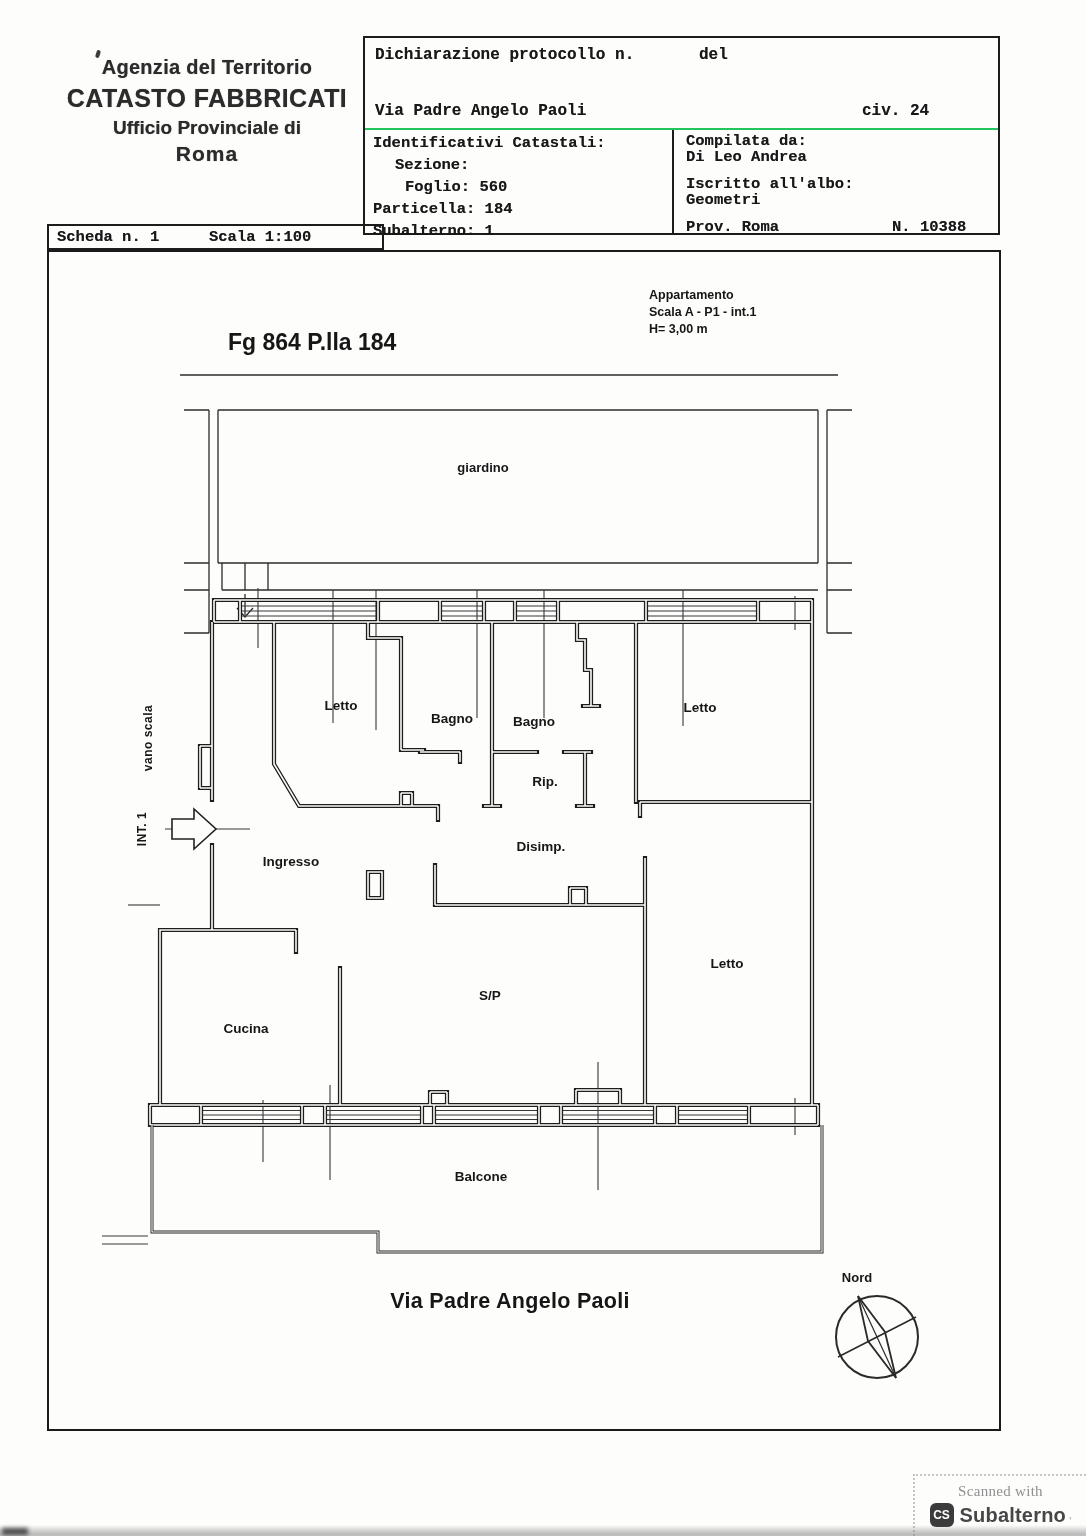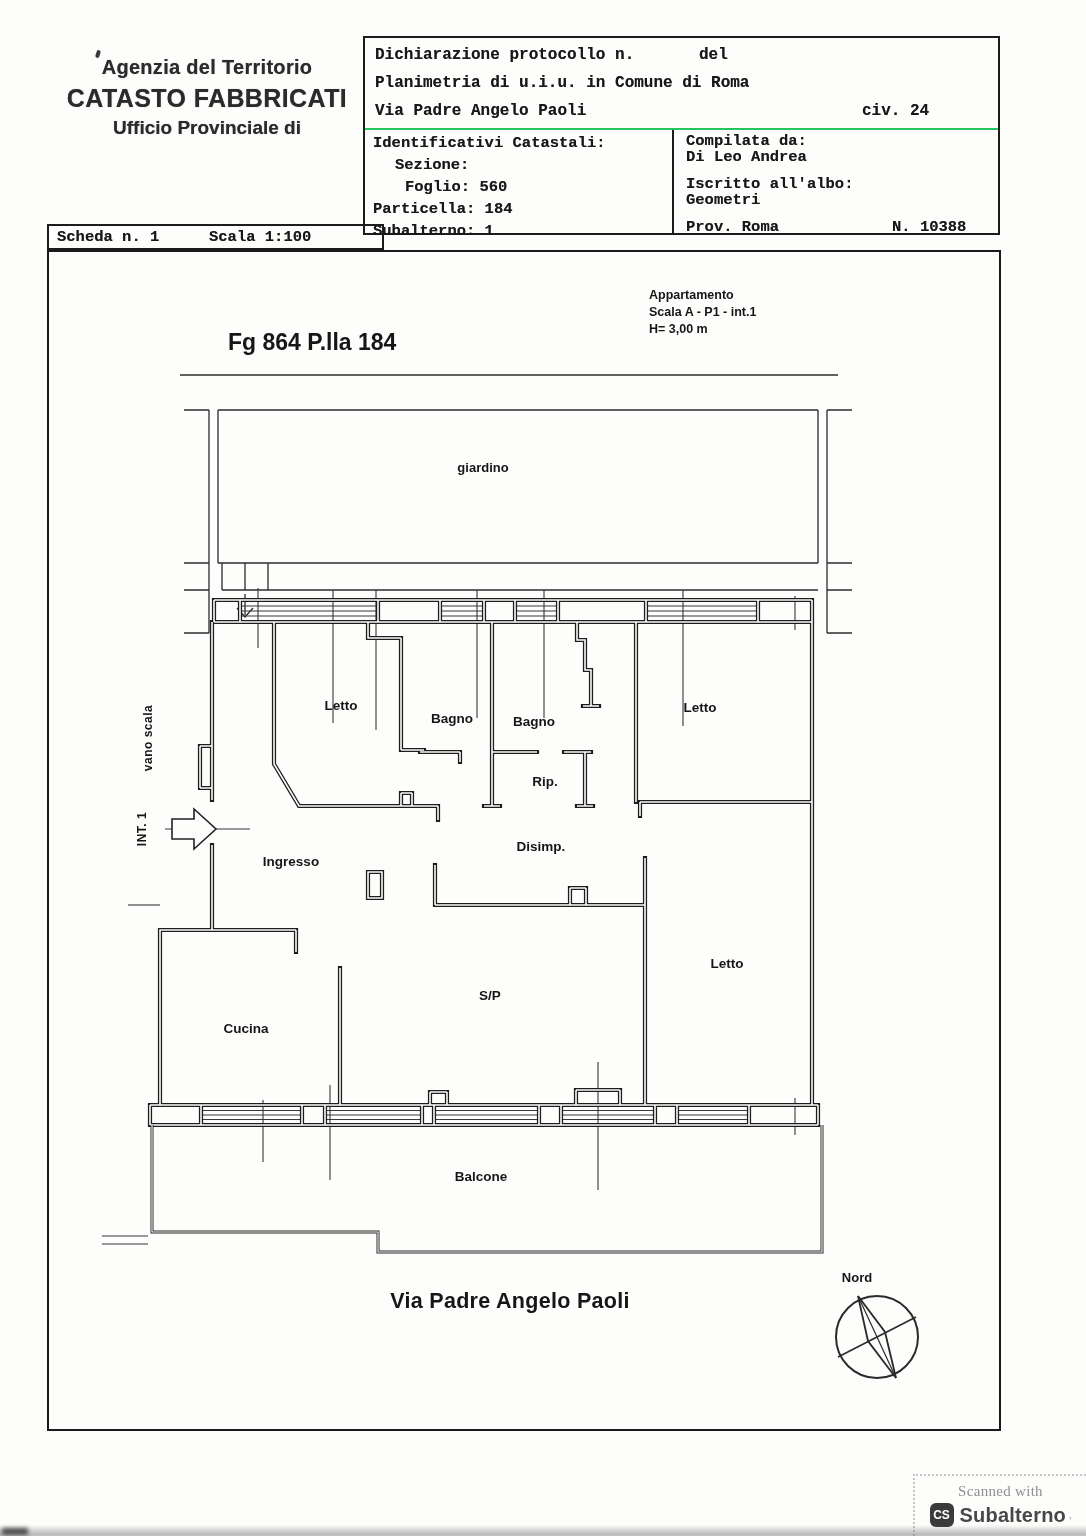--- a/index.html
+++ b/index.html
@@ -58,27 +58,27 @@
 </head>
 <body>
 
 <div id="page">
 
   <div class="abs speck"></div>
   <div id="agency" class="abs">
     <div class="l1">Agenzia del Territorio</div>
     <div class="l2">CATASTO FABBRICATI</div>
     <div class="l3">Ufficio Provinciale di</div>
+    <div class="l4">Roma</div>
   </div>
 
   <div id="hdrtable" class="abs">
     <div id="boxA">
       <span class="mono" style="left:10px;top:8px;">Dichiarazione protocollo n.</span>
       <span class="mono" style="left:334px;top:8px;">del</span>
-      <span class="mono" style="left:10px;top:36px;">Planimetria di u.i.u. in Comune di Roma</span>
       <span class="mono" style="left:10px;top:64px;">Via Padre Angelo Paoli</span>
       <span class="mono" style="left:497px;top:64px;">civ. 24</span>
     </div>
     <div id="boxB">
       <span class="mono" style="left:8px;top:4px;">Identificativi Catastali:</span>
       <span class="mono" style="left:30px;top:26px;">Sezione:</span>
       <span class="mono" style="left:40px;top:48px;">Foglio: 560</span>
       <span class="mono" style="left:8px;top:70px;">Particella: 184</span>
       <span class="mono" style="left:8px;top:92px;">Subalterno: 1</span>
     </div>

